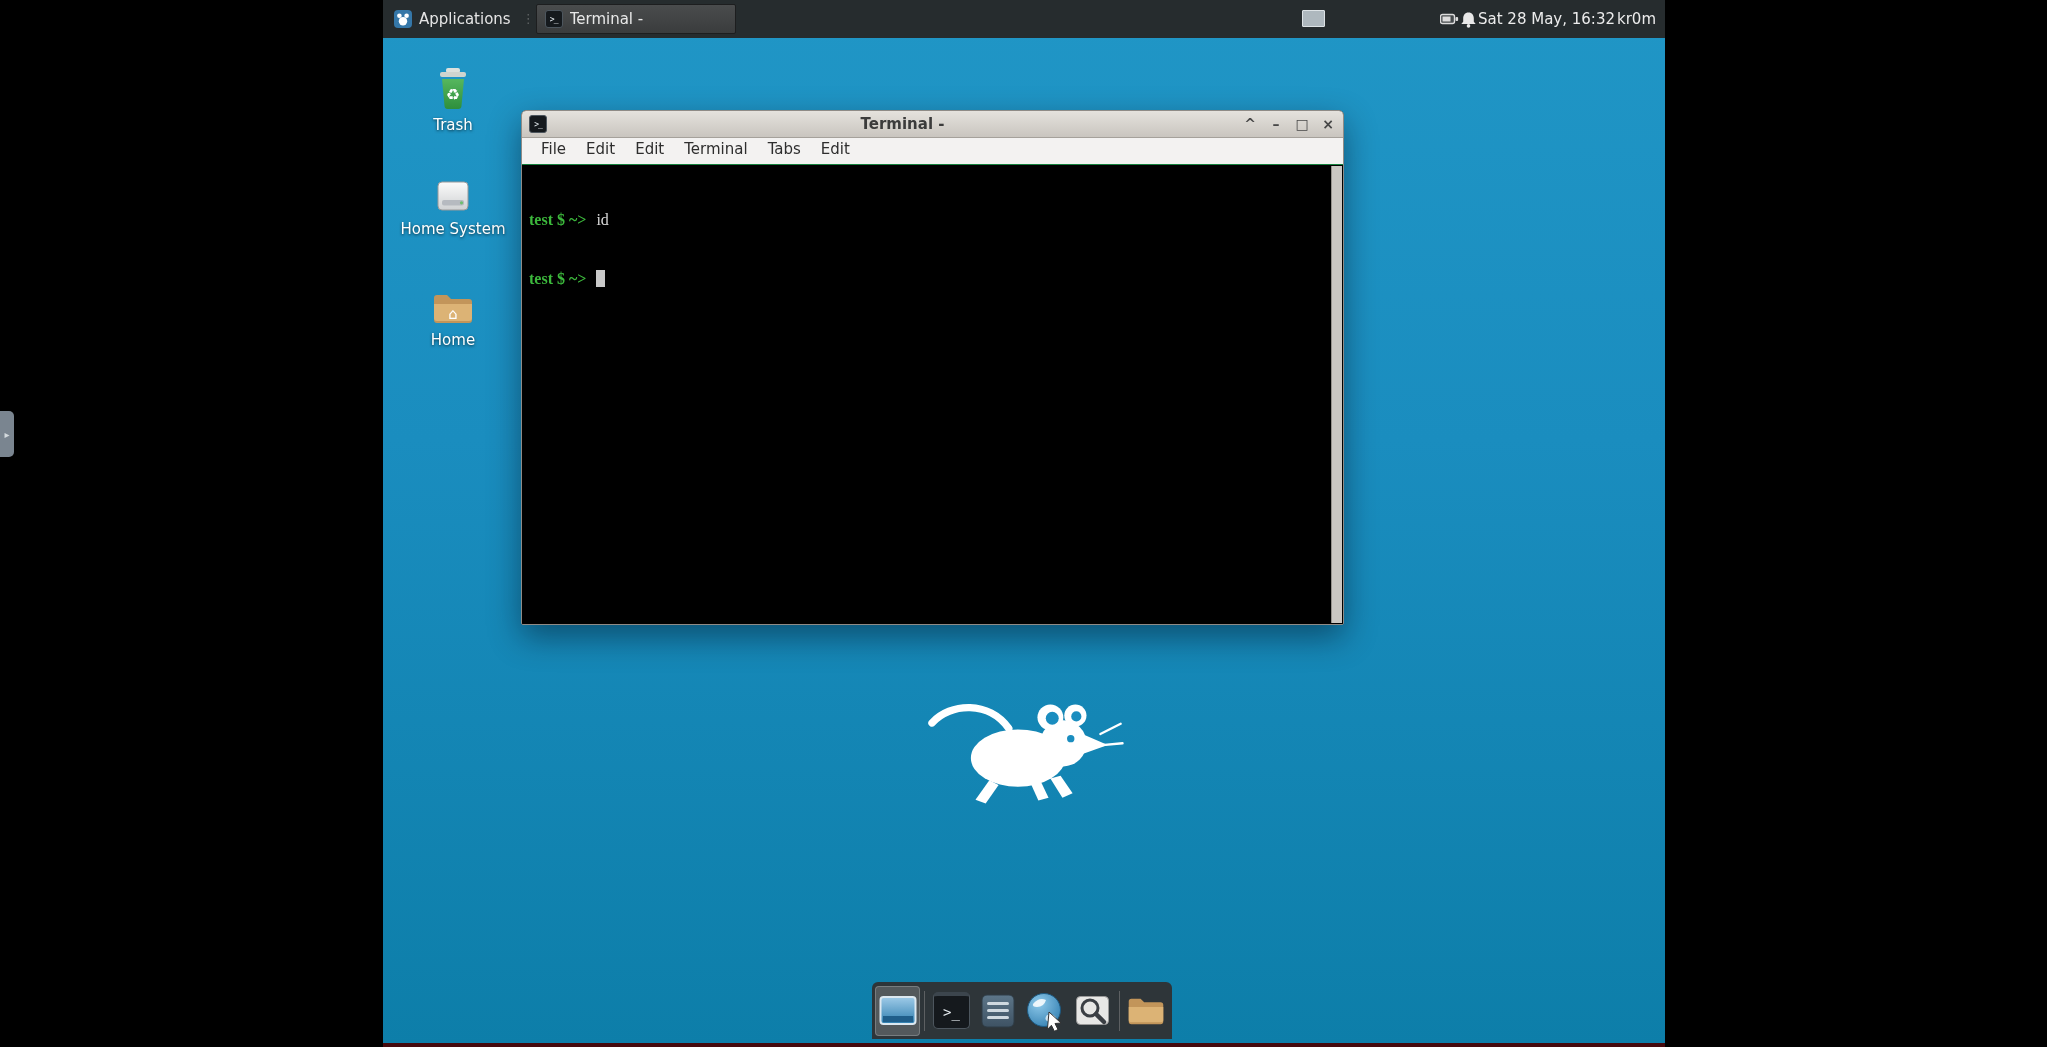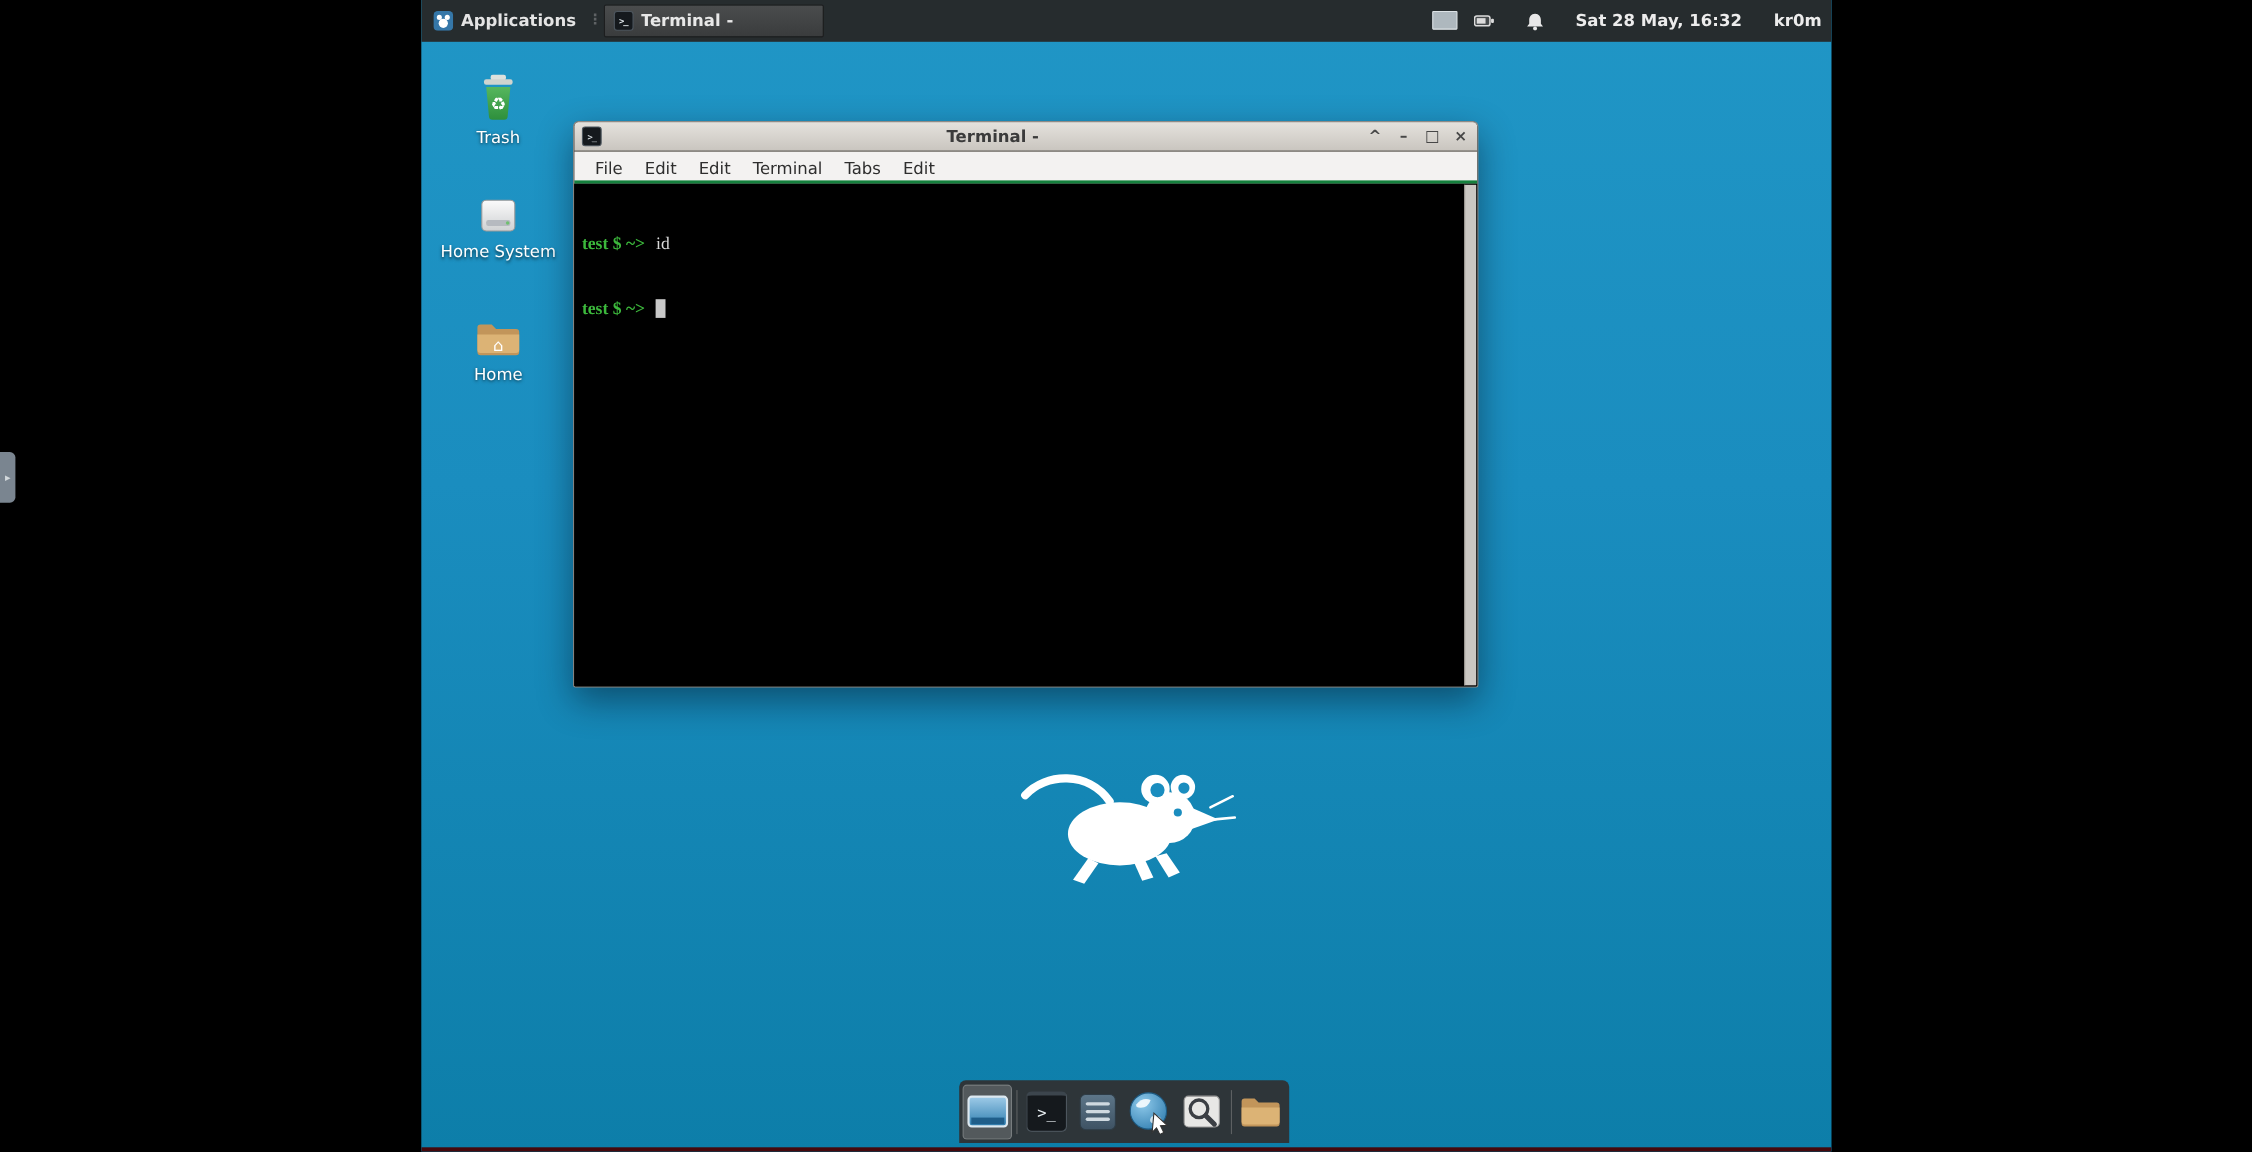--- a/index.html
+++ b/index.html
@@ -14,36 +14,36 @@
     position:absolute; left:383px; top:0; width:1282px; height:1047px;
     background:linear-gradient(180deg,#2096c6 0%,#1a8dbf 42%,#0d7ea9 100%);
     overflow:hidden;
   }
   .bottom-edge { position:absolute; left:0; bottom:0; width:100%; height:4px; background:#45090d; }
 
   
   .panel {
     position:absolute; top:0; left:0; width:100%; height:38px;
     background:rgba(38,40,41,.97); color:#e4e4e4; font-size:15px;
-    display:flex; align-items:center; box-sizing:border-box;font-weight:bold;
+    display:flex; align-items:center; box-sizing:border-box;
   }
   .apps-btn { display:flex; align-items:center; gap:7px; padding:0 11px; height:100%; }
   .apps-btn svg { display:block; }
   .panel-handle { width:12px; text-align:center; color:#5f6365; font-size:13px; line-height:38px; }
   .task-btn {
     display:flex; align-items:center; gap:7px; width:200px; height:30px; margin-left:2px;
     padding:0 8px; background:linear-gradient(#4a4c4d,#3a3c3d);
     border:1px solid #1d1e1f; border-radius:2px; box-sizing:border-box; color:#e8e8e8;
   }
   .task-btn .tlabel { white-space:nowrap; overflow:hidden; text-overflow:ellipsis; }
   .pager {
     position:absolute; left:919px; top:10px; width:23px; height:17px;
     background:#aeb8be; border:1px solid #dde3e6; border-radius:1px; box-sizing:border-box;
   }
-  .tray { position:absolute; right:5px; top:0; height:38px; display:flex; align-items:center; gap:28px; }
+  .tray { position:absolute; right:5px; top:0; height:38px; display:flex; align-items:center; gap:1px; }
   .tray .clock, .tray .user { color:#ececec; }
   .tray .user { margin-left:1px; padding-right:4px; }
 
   .term-ic {
     background:#15191d; border:1px solid #4d565e; border-radius:3px; color:#e9eff3;
     font-family:"DejaVu Sans Mono", monospace; display:flex; align-items:center; justify-content:center;
     box-sizing:border-box;
   }
   .term-ic.small { width:18px; height:18px; font-size:8px; letter-spacing:-1px; }
   .term-ic.big { width:37px; height:37px; font-size:14px; border-radius:5px; border-top:4px solid #3c454d; }
@@ -68,22 +68,22 @@
     background:linear-gradient(#e5e2dd,#c9c5bf); border-bottom:1px solid #a5a19b;
     display:flex; align-items:center; padding:0 7px; box-sizing:border-box;
   }
   .titlebar .title {
     position:absolute; left:60px; right:120px; text-align:center;
     font-weight:bold; font-size:15px; color:#3b3b3b; pointer-events:none;
   }
   .win-controls { margin-left:auto; display:flex; gap:10px; align-items:center; }
   .wbtn { width:16px; text-align:center; color:#474747; font-size:14px; font-weight:bold; line-height:16px; }
   .menubar {
-    height:26px; flex:0 0 26px; background:#f3f2f1; border-bottom:3px solid #15803d;
-    display:flex; align-items:flex-end; padding-left:10px; font-size:15px; color:#2e2e2e; gap:2px;
+    height:26px; flex:0 0 26px; background:#f3f2f1; border-bottom:1px solid #15803d;
+    display:flex; align-items:flex-start; padding-left:10px; font-size:15px; color:#2e2e2e; gap:2px;
   }
   .menu-item { padding:2px 9px; }
   .term {
     flex:1; position:relative; background:#000; padding:6px 20px 6px 7px;
     font-family:Liberation Serif, serif; font-size:16px; line-height:19.5px; color:#d9d9d9;
     white-space:pre-wrap;
   }
   .t-prompt { color:#3cb83c; font-weight:bold; margin-right:10px; }
   .t-cursor { display:inline-block; width:9px; height:17px; background:#c9c9c9; vertical-align:text-bottom; }
   .scrollbar {

